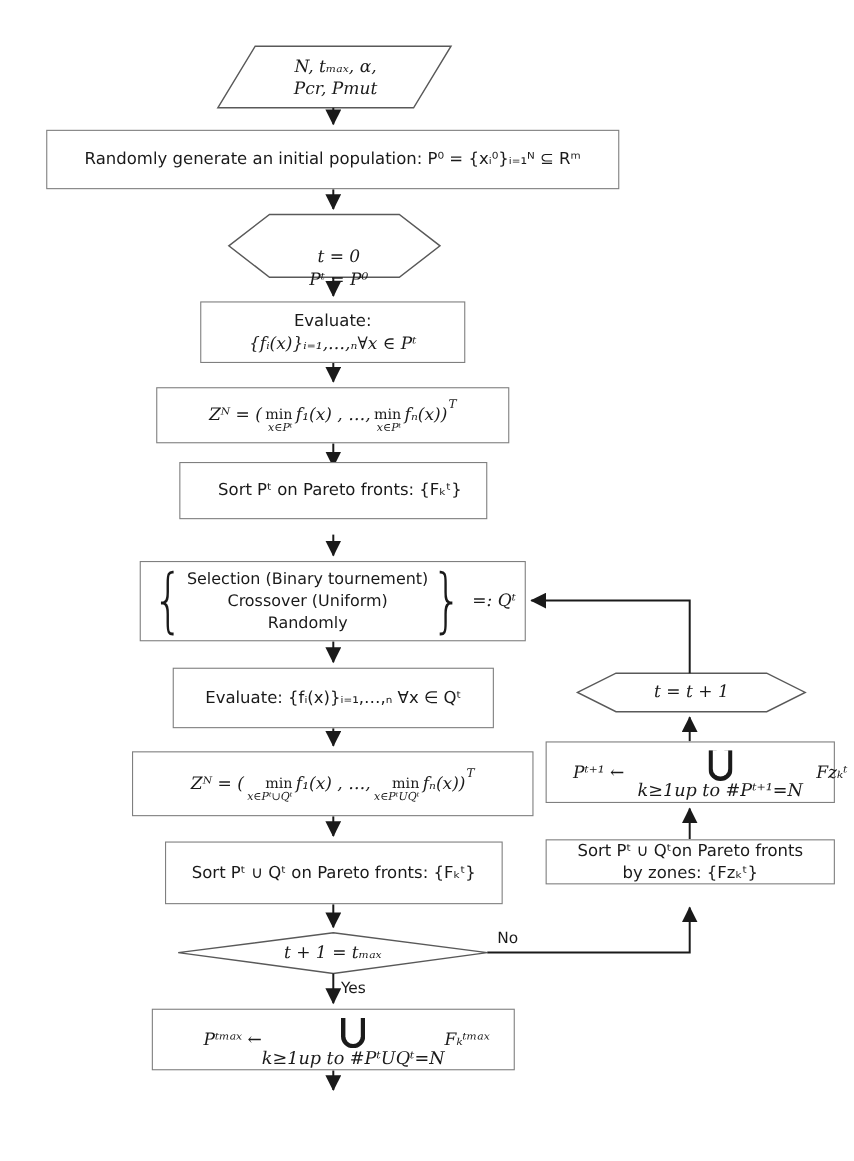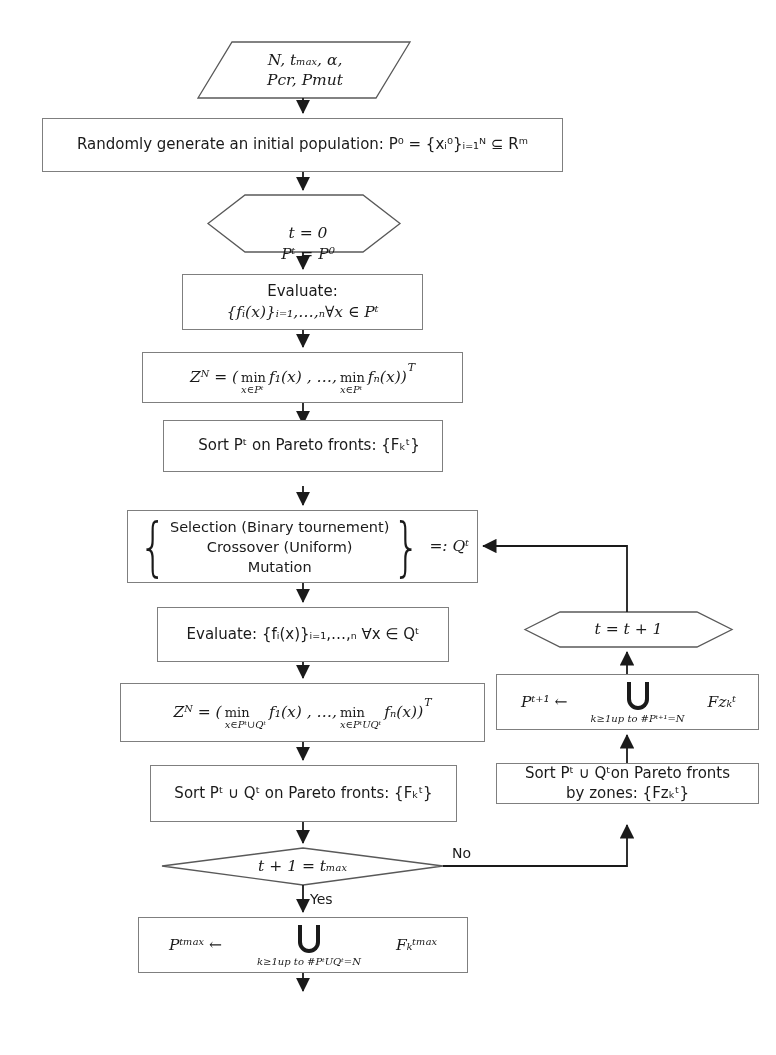--- a/index.html
+++ b/index.html
@@ -9,28 +9,28 @@
   }
   svg.overlay{position:absolute;left:0;top:0;}
   .node{
     position:absolute;display:flex;align-items:center;justify-content:center;
     text-align:center;font-size:15px;line-height:1.3;box-sizing:border-box;
   }
   .rect{border:1px solid #7f7f7f;background:#ffffff;}
   .col{flex-direction:column;}
   .math{font-family:"DejaVu Serif","DejaVu Sans",serif;font-style:italic;font-size:15.5px;}
   .sans{font-family:"DejaVu Sans","Liberation Sans",sans-serif;font-style:normal;}
-  .minstack{display:flex;flex-direction:column;align-items:flex-start;margin:12px 3px 0 3px;}
+  .minstack{display:flex;flex-direction:column;align-items:flex-end;margin:12px 3px 0 3px;}
   .minword{font-style:normal;font-size:13px;line-height:12px;font-family:"DejaVu Serif",serif;}
   .minsub{font-style:italic;font-size:10px;line-height:11px;white-space:nowrap;}
   .supT{font-size:11px;transform:translateY(-9px);margin-left:1px;}
   .unionstack{display:flex;flex-direction:column;align-items:center;margin-top:2px;}
   .ucup{width:22px;height:28px;border:4.5px solid #1a1a1a;border-top:none;
         border-radius:0 0 13px 13px;box-sizing:border-box;}
-  .ulabel{font-size:10px;font-style:italic;font-family:"DejaVu Serif","DejaVu Sans",serif;
+  .ulabel{font-size:16px;font-style:italic;font-family:"DejaVu Serif","DejaVu Sans",serif;
           line-height:13px;margin-top:2px;white-space:nowrap;text-align:center;}
   .brace{font-family:"DejaVu Sans",sans-serif;font-size:44px;font-weight:200;
          transform:scaleY(1.45);line-height:1;margin:0 3px;}
   .vlines{display:flex;flex-direction:column;align-items:center;font-size:14.5px;line-height:20px;}
   .result{margin-left:6px;white-space:nowrap;}
   .endnode{border:1px solid #595959;border-radius:20px;font-weight:bold;font-size:16px;
            font-family:"DejaVu Sans",sans-serif;background:#fff;}
   .lbl{position:absolute;font-size:14px;font-family:"DejaVu Sans",sans-serif;}
   .nowrap{white-space:nowrap;}
 </style>
@@ -109,21 +109,21 @@
 
   <div class="node rect" style="left:163px;top:420px;width:280px;height:52px;padding-left:12px;">
     <span>Sort Pᵗ on Pareto fronts: {Fₖᵗ}</span>
   </div>
 
   <div class="node rect" style="left:127px;top:510px;width:351px;height:73px;">
     <span class="brace">{</span>
     <span class="vlines">
       <span>Selection (Binary tournement)</span>
       <span>Crossover (Uniform)</span>
-      <span>Mutation</span>
+      <span>Randomly</span>
     </span>
     <span class="brace">}</span>
     <span class="math result">=: Qᵗ</span>
   </div>
 
   <div class="node rect" style="left:157px;top:607px;width:292px;height:55px;">
     <span>Evaluate: {fᵢ(x)}ᵢ₌₁,…,ₙ ∀x ∈ Qᵗ</span>
   </div>
 
   <div class="node rect math" style="left:120px;top:683px;width:365px;height:59px;">
@@ -145,21 +145,21 @@
     <span>Sort Pᵗ ∪ Qᵗ on Pareto fronts: {Fₖᵗ}</span>
   </div>
 
   <div class="node math" style="left:162px;top:848px;width:281px;height:37px;">
     <span class="nowrap">t + 1 = tₘₐₓ</span>
   </div>
 
   <span class="lbl" style="left:310px;top:891px;">Yes</span>
   <span class="lbl" style="left:452px;top:845px;">No</span>
 
-  <div class="node rect math" style="left:138px;top:917px;width:330px;height:56px;justify-content:space-between;padding:0 30px 0 30px;">
+  <div class="node rect math" style="left:138px;top:917px;width:330px;height:56px;justify-content:space-between;padding:0 30px 0 46px;">
     <span class="nowrap">Pᵗᵐᵃˣ ←</span>
     <span class="unionstack">
       <span class="ucup"></span>
       <span class="ulabel">k≥1up to #PᵗUQᵗ=N</span>
     </span>
     <span class="nowrap">Fₖᵗᵐᵃˣ</span>
   </div>
 
 
   <div class="node math" style="left:525px;top:612px;width:207px;height:35px;">

